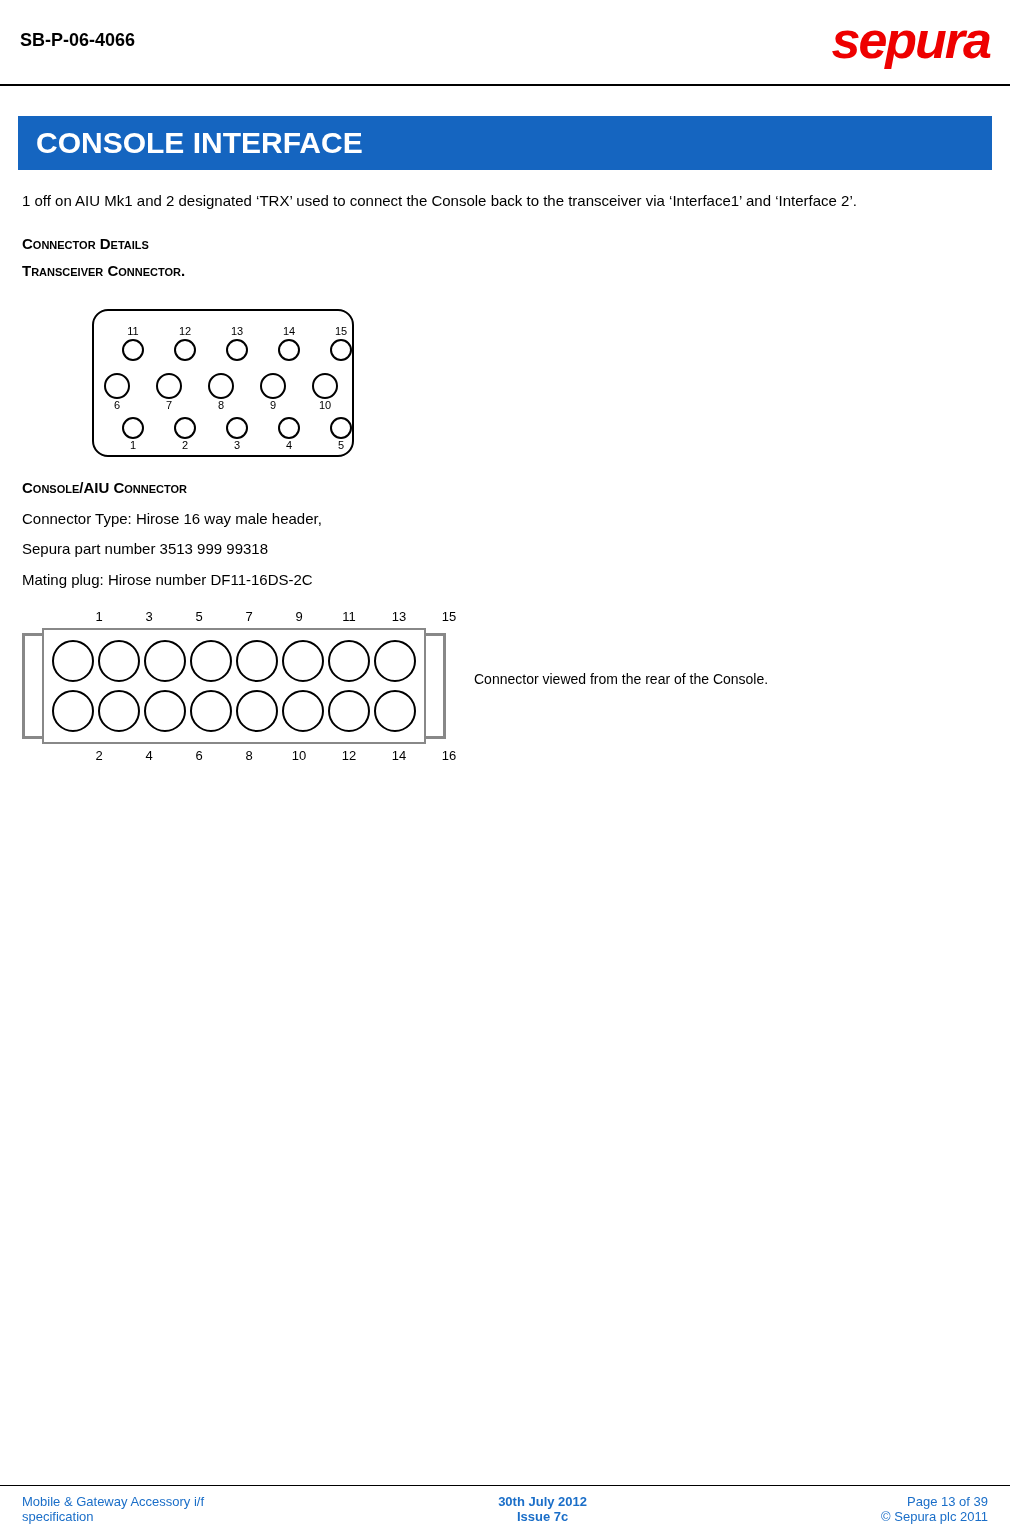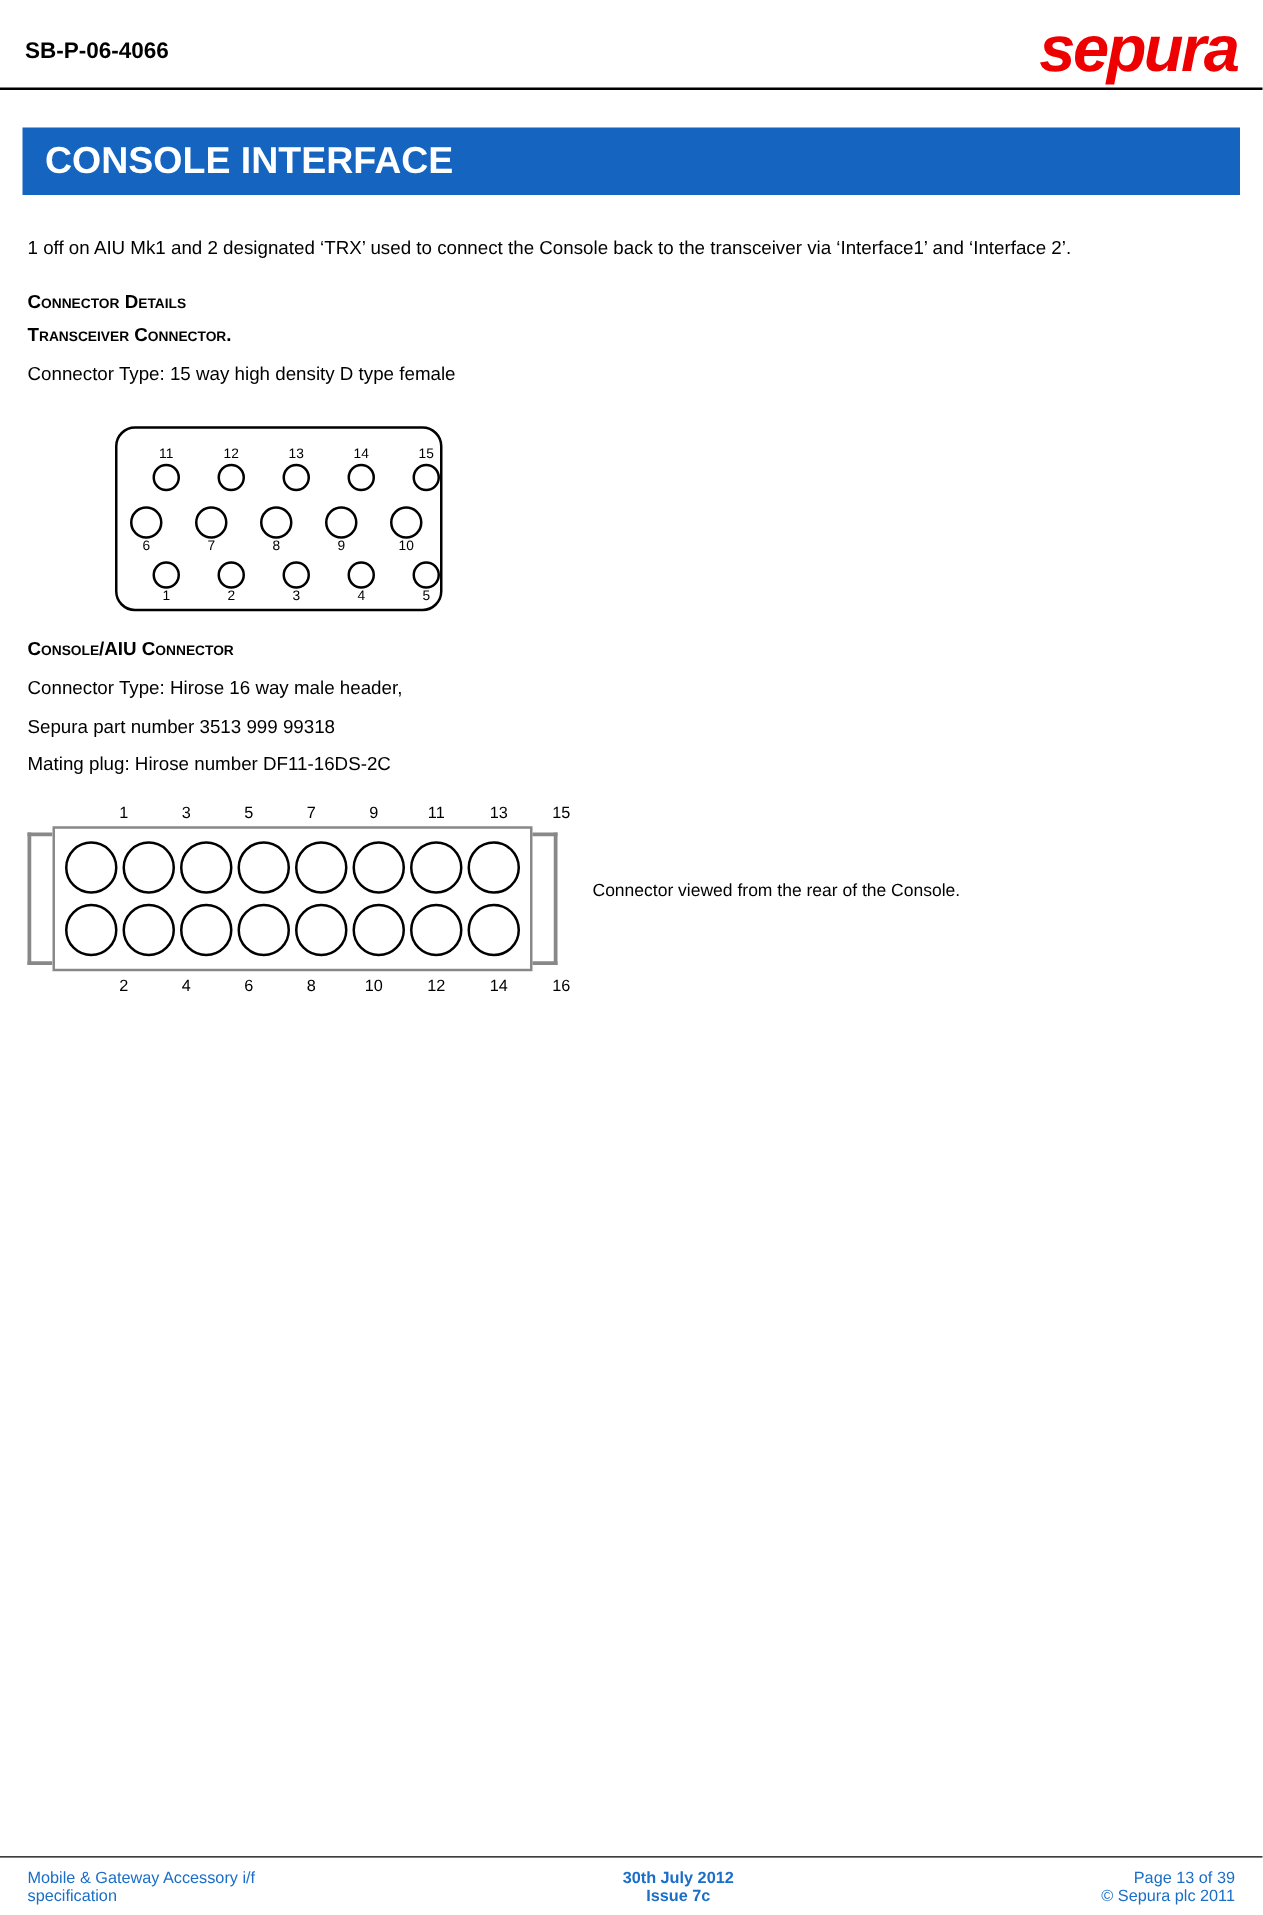--- a/index.html
+++ b/index.html
@@ -16,21 +16,21 @@
       width: 1010px;
       min-height: 1532px;
       padding: 0;
       position: relative;
     }
     
     .header {
       display: flex;
       justify-content: space-between;
       align-items: center;
-      padding: 10px 20px 0 20px;
+      padding: 10px 20px 14px 20px;
       border-bottom: 2px solid #000;
       margin-bottom: 30px;
     }
     .header-doc-id {
       font-size: 18px;
       font-weight: bold;
       color: #000;
     }
     .header-logo {
       font-size: 52px;
@@ -40,21 +40,21 @@
       letter-spacing: -2px;
       font-family: Arial Black, Arial, sans-serif;
     }
     
     .section-banner {
       background: #1565c0;
       color: #fff;
       font-size: 30px;
       font-weight: bold;
       padding: 10px 18px;
-      margin: 0 18px 32px 18px;
+      margin: 0 18px 20px 18px;
     }
     
     .content {
       padding: 0 22px;
     }
     .para {
       margin-bottom: 8px;
       line-height: 1.5;
       font-size: 15px;
     }
@@ -118,21 +118,20 @@
     <span>CONSOLE INTERFACE</span>
   </div>
 
   <div class="content">
 
     <p class="para">1 off on AIU Mk1 and 2 designated ‘TRX’ used to connect the Console back to the transceiver via ‘Interface1’ and ‘Interface 2’.</p>
 
     <div class="section-heading">Connector Details</div>
     <div class="sub-heading">Transceiver Connector.</div>
 
-    <p class="para">Connector Type:  15 way high density D type female</p>
 
     <div style="margin: 20px 0 10px 50px; position: relative; width: 300px; height: 170px;">
 
       <div style="position:absolute; top:10px; left:20px; width:262px; height:148px; border:2.5px solid #000; border-radius:16px; background:#fff;"></div>
 
       <div style="position:absolute; top:26px; left:50px; display:flex; gap:30px;">
         <div style="display:flex;flex-direction:column;align-items:center;">
           <span style="font-size:11px;margin-bottom:2px;">11</span>
           <div style="width:22px;height:22px;border-radius:50%;border:2px solid #000;background:#fff;"></div>
         </div>

